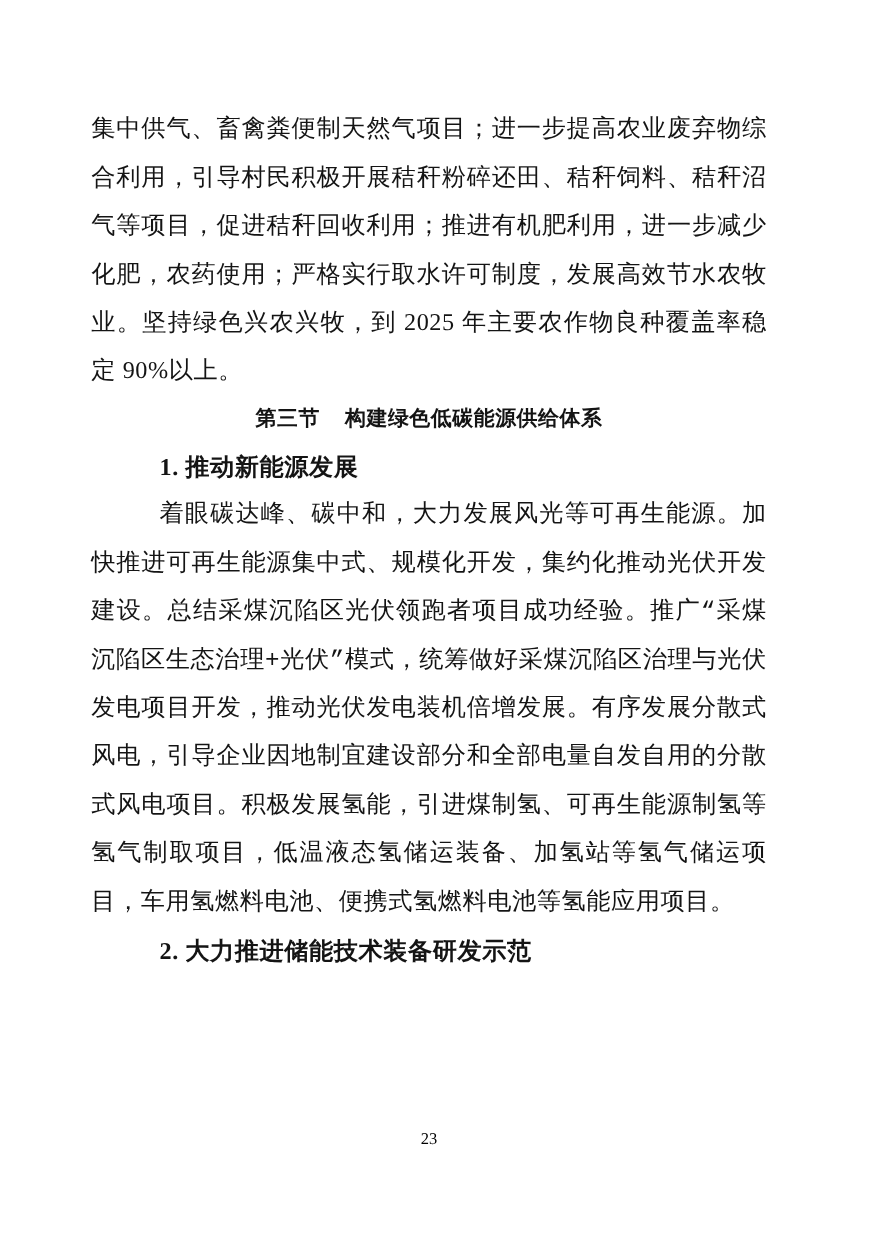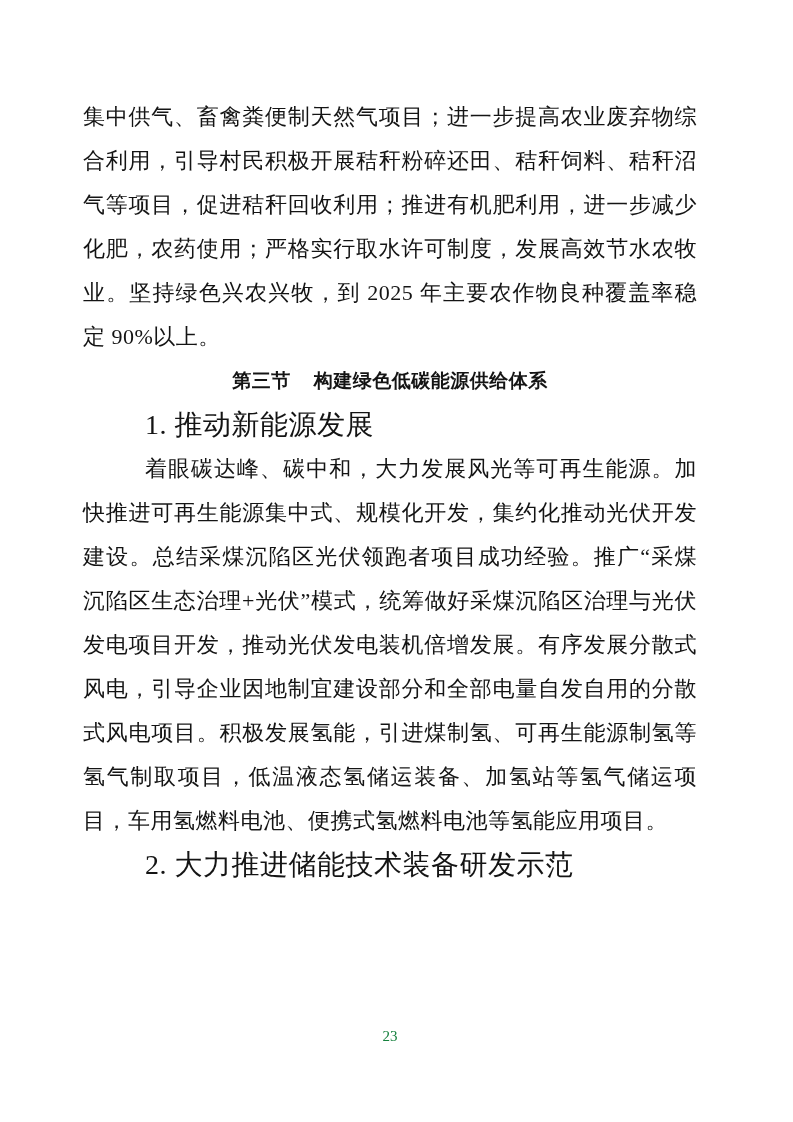--- a/index.html
+++ b/index.html
@@ -21,49 +21,50 @@
   p.body-para {
     margin: 0;
     font-size: 22px;
     line-height: 44px;
     text-align: justify;
     text-justify: inter-ideograph;
     letter-spacing: 0.5px;
   }
   p.body-para.first-indent {
     text-indent: 62px;
+    font-family: Liberation Mono, monospace;
   }
   h2.section-heading {
     margin: 0;
     font-size: 19px;
     line-height: 44px;
     font-weight: bold;
     text-align: center;
     letter-spacing: 0.5px;
   }
   h2.section-heading .section-number {
     margin-right: 1.2em;
   }
   h3.sub-heading {
     margin: 0;
-    font-size: 28px;
+    font-size: 22px;
     line-height: 44px;
-    font-weight: normal;
+    font-weight: bold;
     padding-left: 62px;
     letter-spacing: 0.5px;
   }
   .page-number {
     position: absolute;
     left: 83px;
     right: 96px;
     top: 1026px;
     text-align: center;
     font-size: 15px;
     line-height: 20px;
-    color: #15803d;
+    color: #000000;
   }
 </style>
 </head>
 <body>
 
 <div class="page">
 
   <p class="body-para">集中供气、畜禽粪便制天然气项目；进一步提高农业废弃物综合利用，引导村民积极开展秸秆粉碎还田、秸秆饲料、秸秆沼气等项目，促进秸秆回收利用；推进有机肥利用，进一步减少化肥，农药使用；严格实行取水许可制度，发展高效节水农牧业。坚持绿色兴农兴牧，到 2025 年主要农作物良种覆盖率稳定 90%以上。</p>
 
   <h2 class="section-heading">

